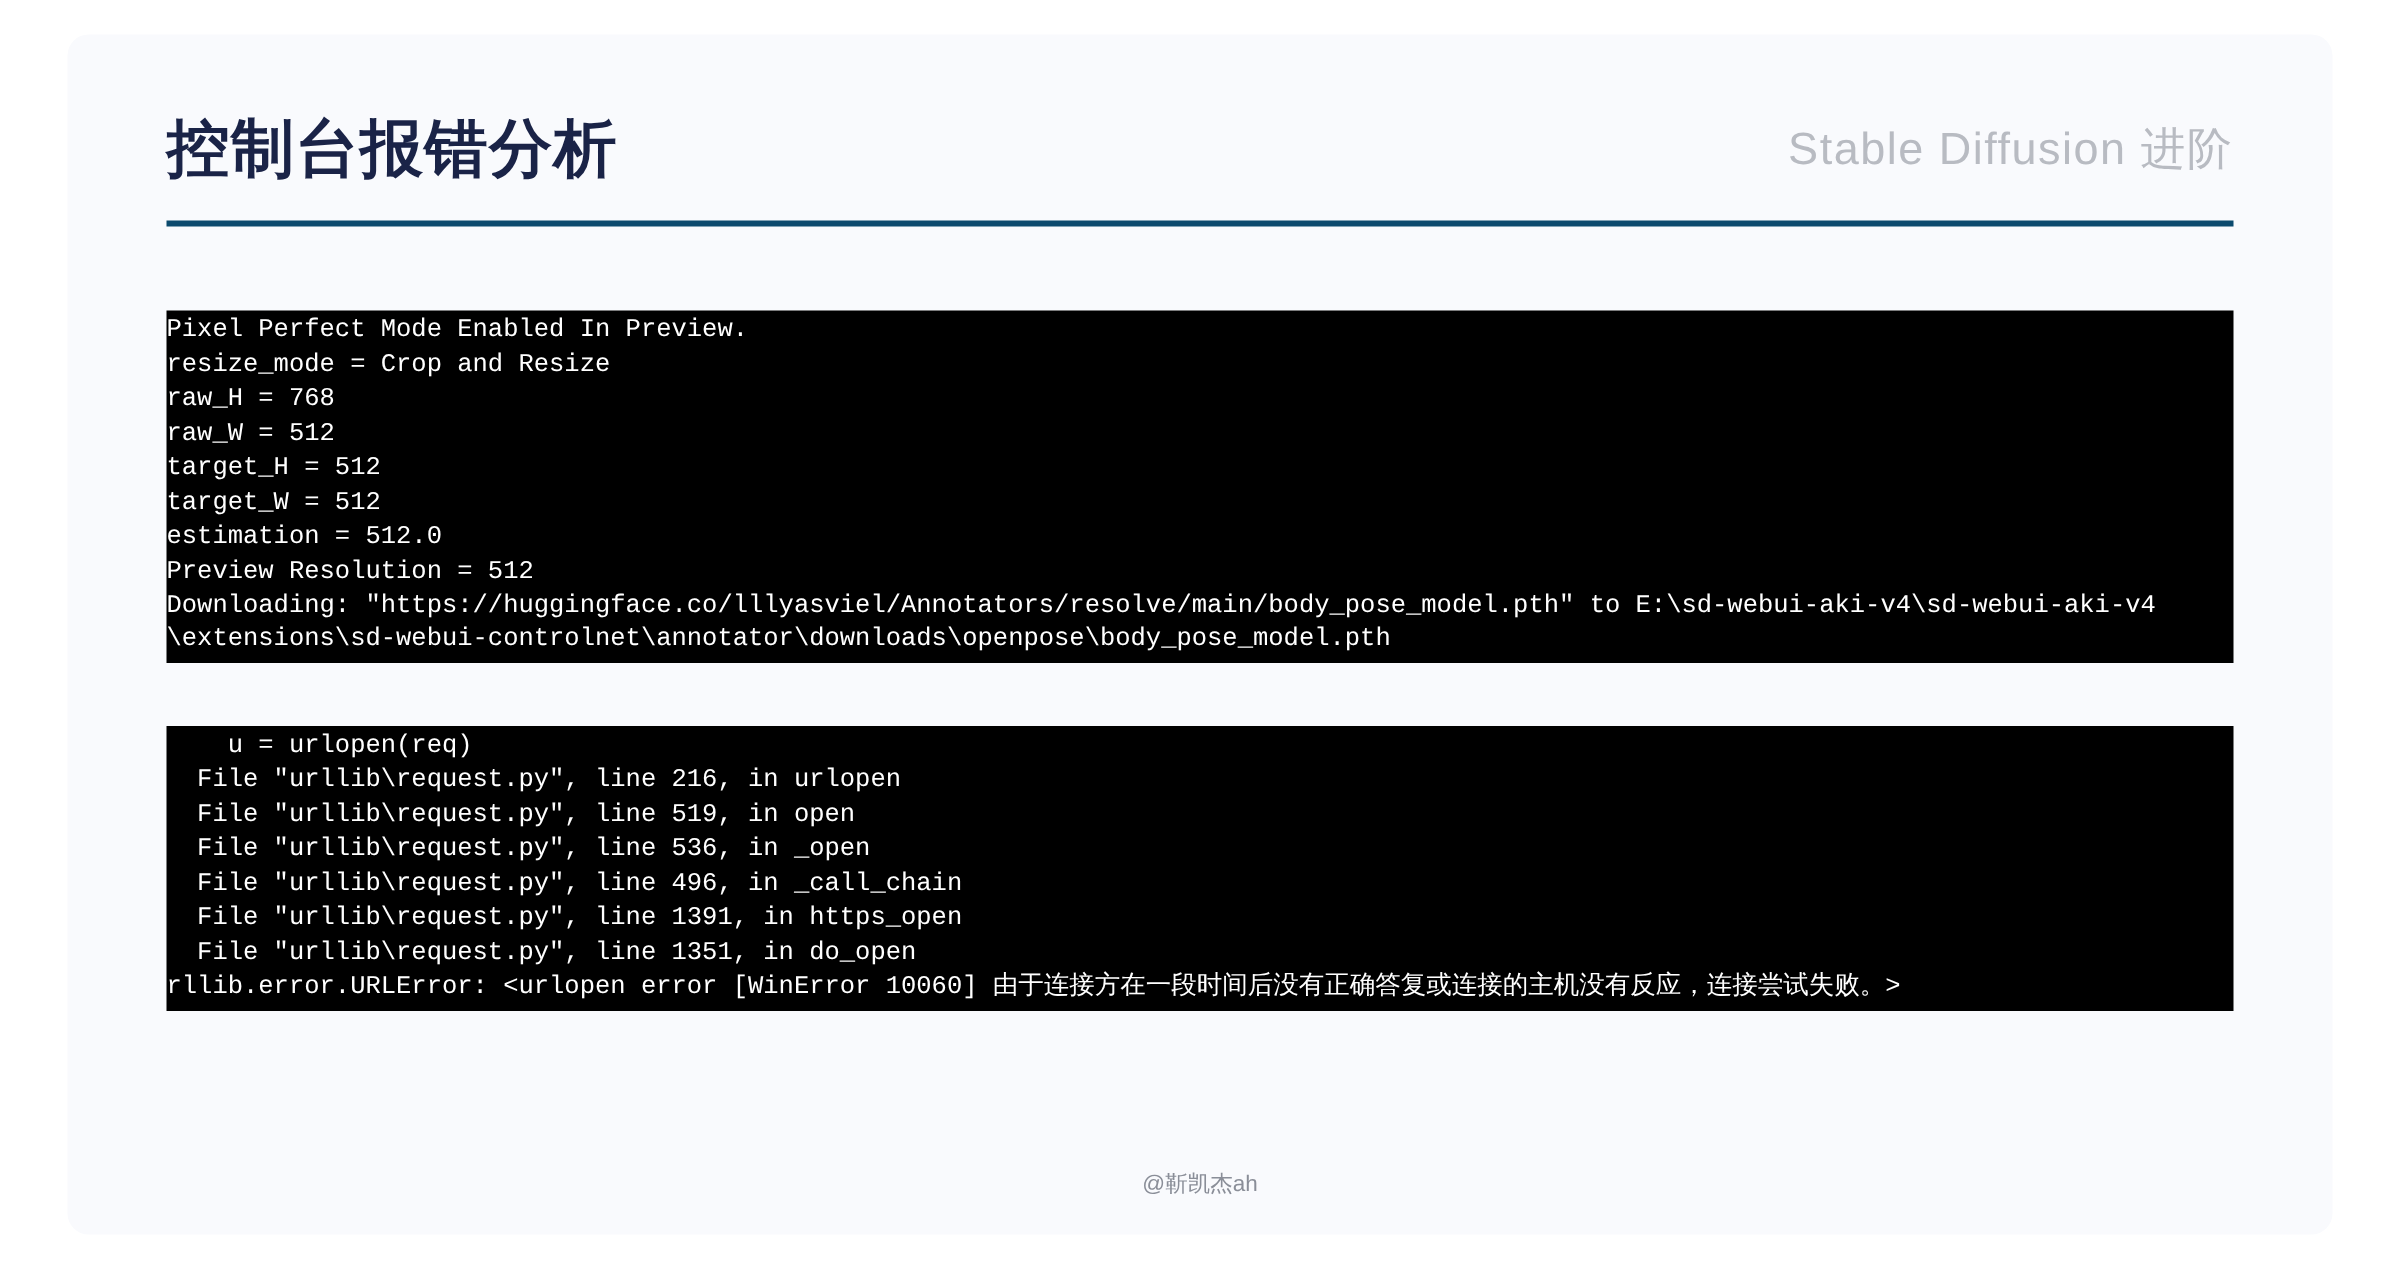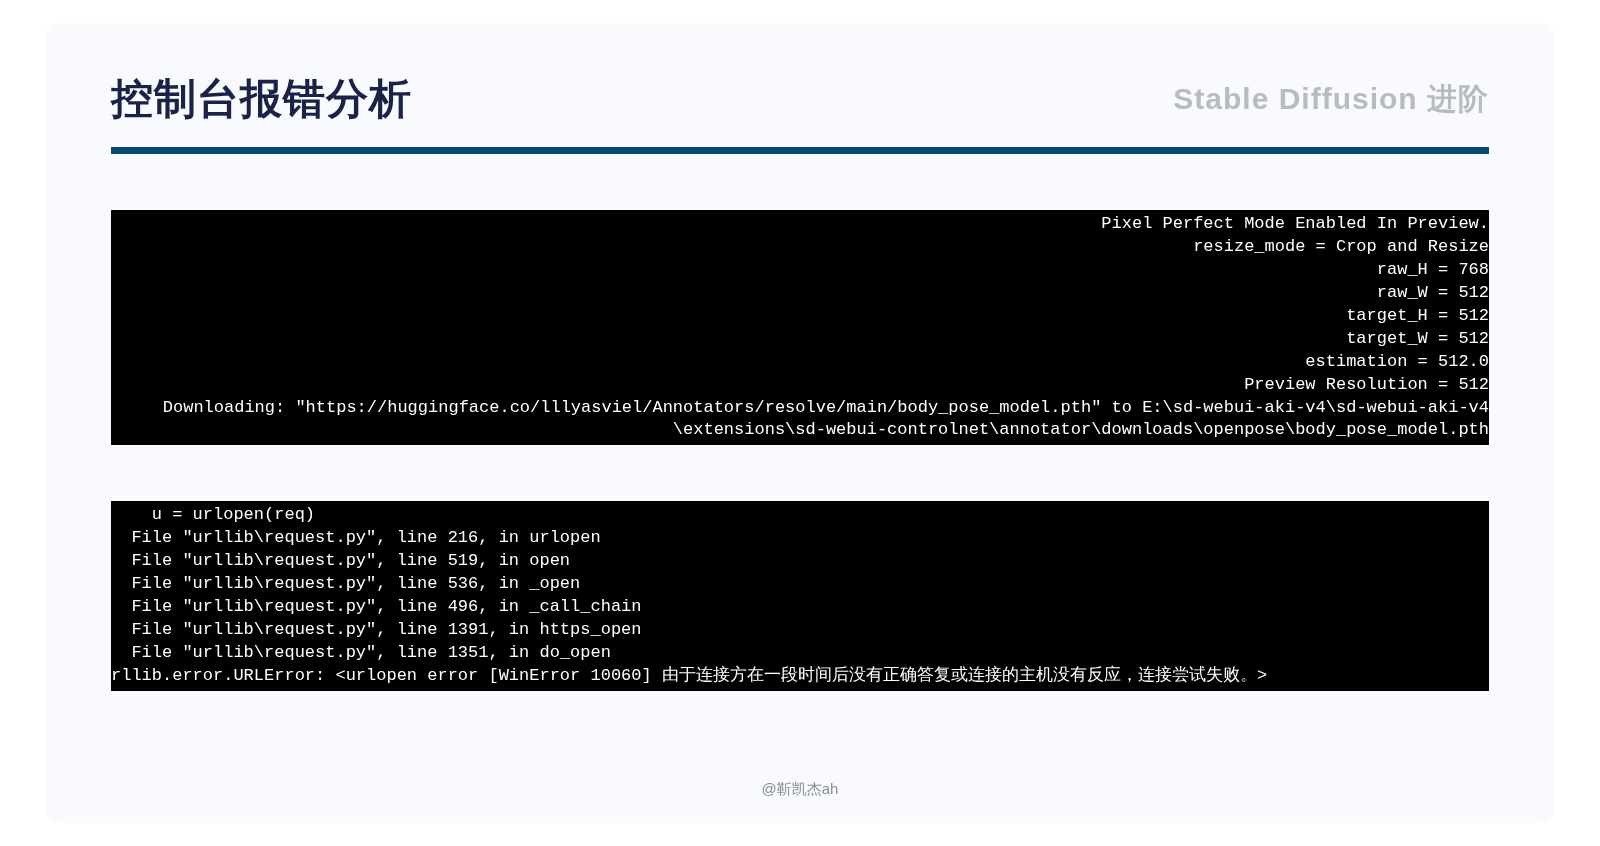--- a/index.html
+++ b/index.html
@@ -24,21 +24,21 @@
       background: #f9fafd;
       border-radius: 14px;
       padding: 48px 66px 30px 66px;
       position: relative;
     }
     
     .header {
       display: flex;
       justify-content: space-between;
       align-items: center;
-      border-bottom: 7px solid #0c4a6e;
+      border-bottom: 4px solid #0c4a6e;
       padding-bottom: 20px;
       margin-bottom: 56px;
     }
     
     .title {
       font-size: 42px;
       font-weight: 900;
       color: #1a2347;
       letter-spacing: 1px;
       position: relative;
@@ -58,39 +58,38 @@
     }
     
     .title-inner {
       position: relative;
       z-index: 1;
     }
     
     .subtitle {
       font-size: 30px;
       color: #b8bbc2;
-      font-weight: 700;
+      font-weight: 400;
       letter-spacing: 1px;
     }
     
     .console-block {
       background: #000000;
       color: #ffffff;
       font-family: "Consolas", "Monaco", "Courier New", monospace;
       font-size: 17px;
       font-weight: 500;
       line-height: 1.35;
       white-space: pre;
       overflow: hidden;
       padding: 3px 0;
     }
     
     .console-block.first {
-      margin-bottom: 56px;
-      text-align: right;
+      margin-bottom: 42px;
     }
     
     .footer {
       position: absolute;
       bottom: 24px;
       left: 0;
       right: 0;
       text-align: center;
       color: #8a8e98;
       font-size: 15px;

